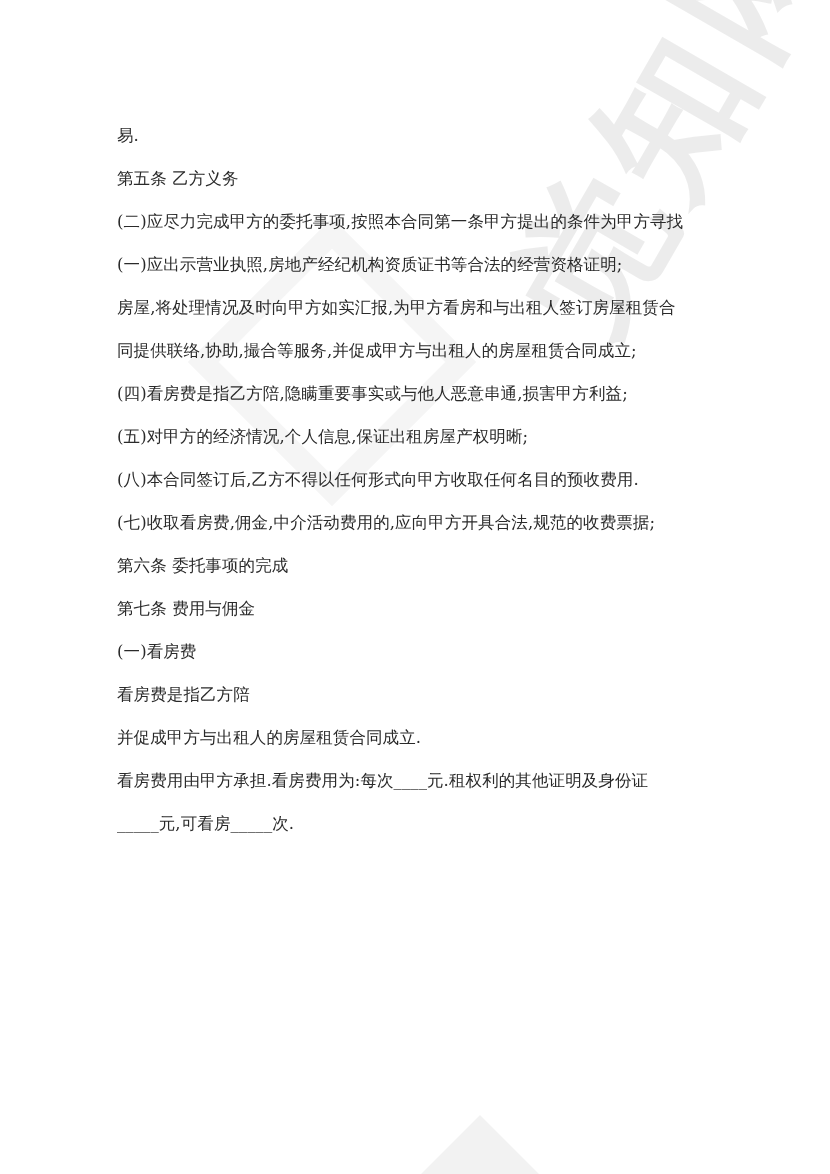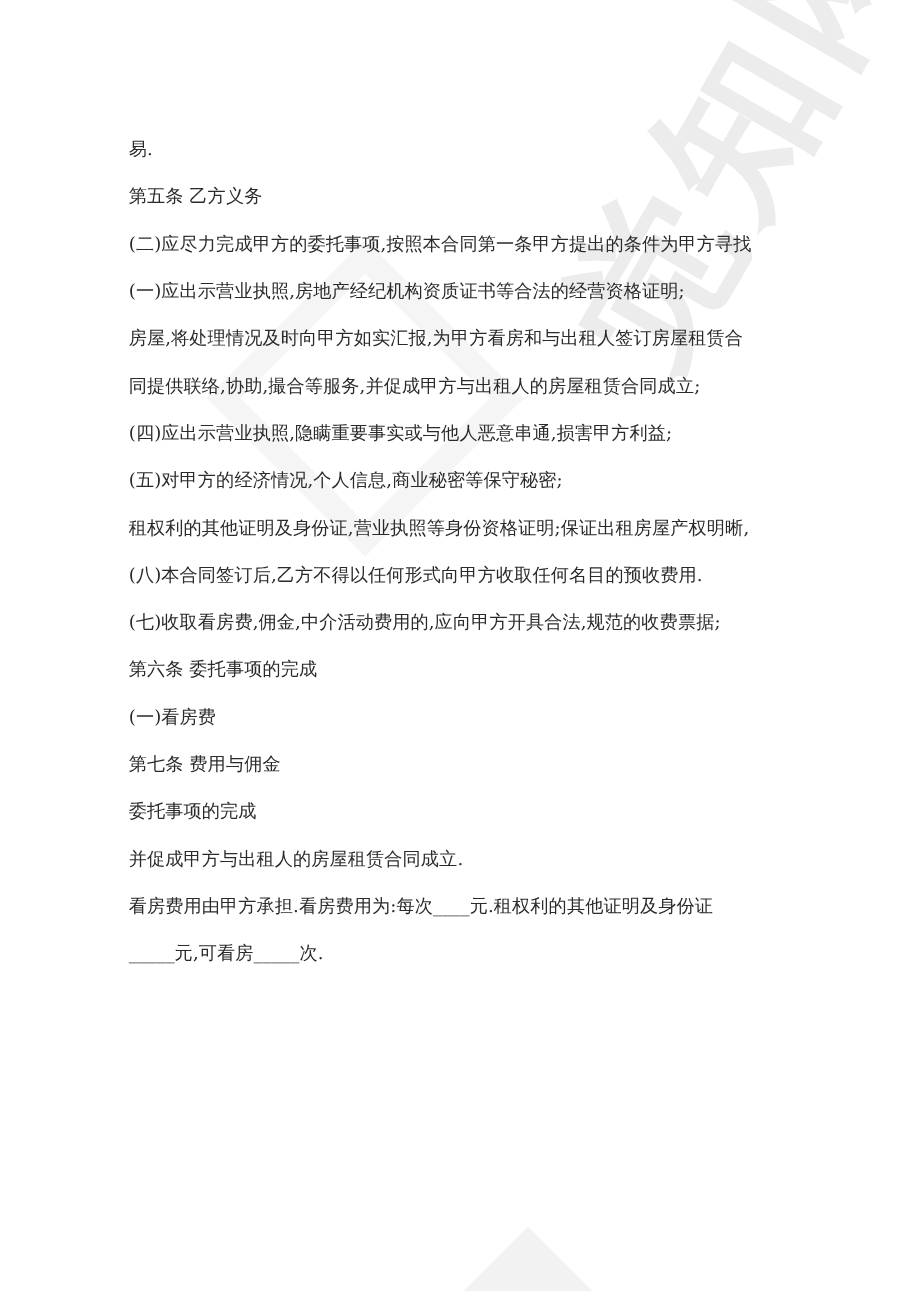--- a/index.html
+++ b/index.html
@@ -80,26 +80,25 @@
   <div class="watermark wm-text">觉知网</div>
   <div class="watermark wm-logo"></div>
 
   <div class="content">
     <div class="line">易.</div>
     <div class="line">第五条  乙方义务</div>
     <div class="line">(二)应尽力完成甲方的委托事项,按照本合同第一条甲方提出的条件为甲方寻找</div>
     <div class="line">(一)应出示营业执照,房地产经纪机构资质证书等合法的经营资格证明;</div>
     <div class="line">房屋,将处理情况及时向甲方如实汇报,为甲方看房和与出租人签订房屋租赁合</div>
     <div class="line">同提供联络,协助,撮合等服务,并促成甲方与出租人的房屋租赁合同成立;</div>
-    <div class="line">(四)应出示营业执照,隐瞒重要事实或与他人恶意串通,损害甲方利益;</div>
-    <div class="line">(五)对甲方的经济情况,个人信息,商业秘密等保守秘密;</div>
-    <div class="line">租权利的其他证明及身份证,营业执照等身份资格证明;保证出租房屋产权明晰,</div>
+    <div class="line">(四)看房费是指乙方陪,隐瞒重要事实或与他人恶意串通,损害甲方利益;</div>
+    <div class="line">(五)对甲方的经济情况,个人信息,保证出租房屋产权明晰;</div>
     <div class="line">(八)本合同签订后,乙方不得以任何形式向甲方收取任何名目的预收费用.</div>
     <div class="line">(七)收取看房费,佣金,中介活动费用的,应向甲方开具合法,规范的收费票据;</div>
     <div class="line">第六条  委托事项的完成</div>
+    <div class="line">第七条  费用与佣金</div>
     <div class="line">(一)看房费</div>
-    <div class="line">第七条  费用与佣金</div>
-    <div class="line">委托事项的完成</div>
+    <div class="line">看房费是指乙方陪</div>
     <div class="line">并促成甲方与出租人的房屋租赁合同成立.</div>
     <div class="line">看房费用由甲方承担.看房费用为:每次____元.租权利的其他证明及身份证</div>
     <div class="line">_____元,可看房_____次.</div>
   </div>
 </div>
 
 </body></html>

